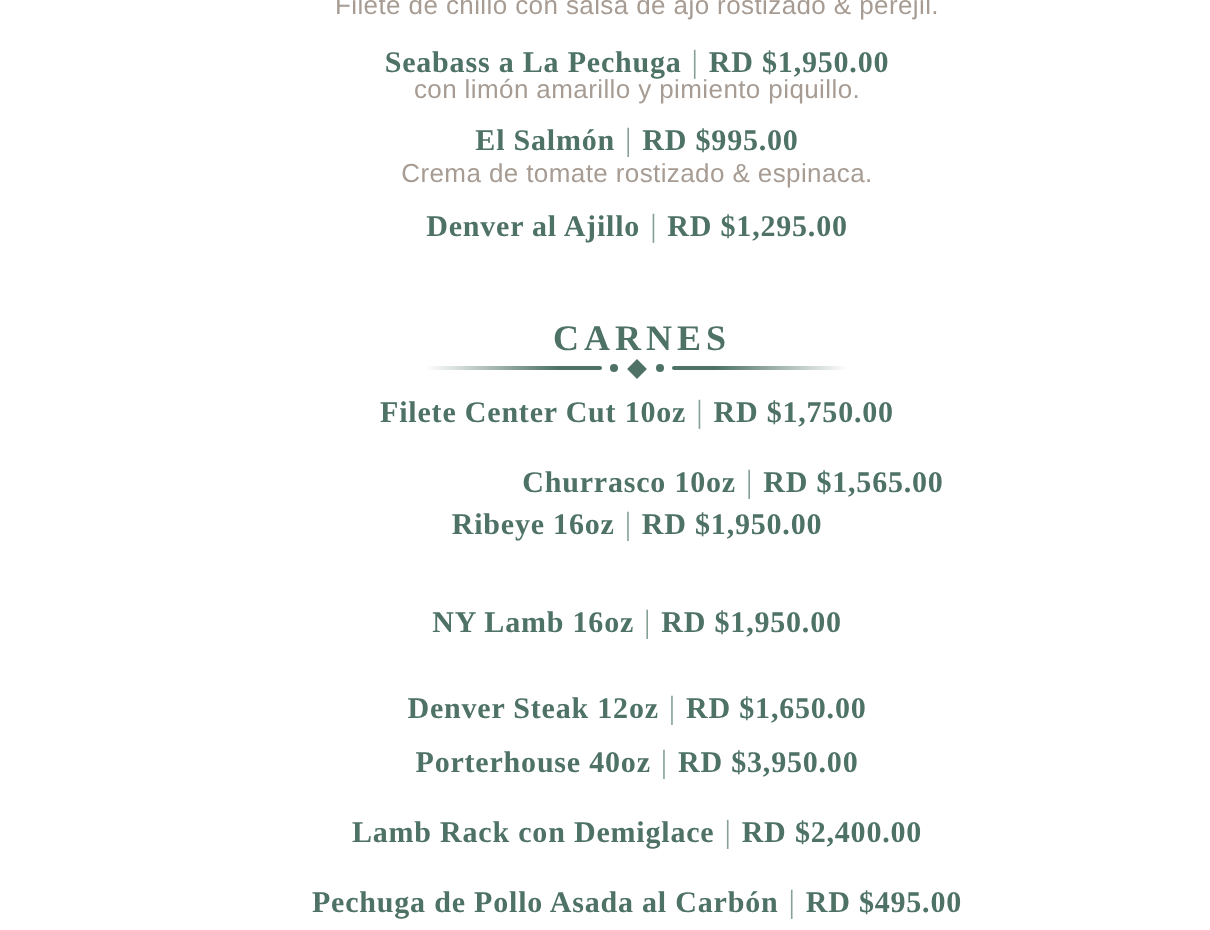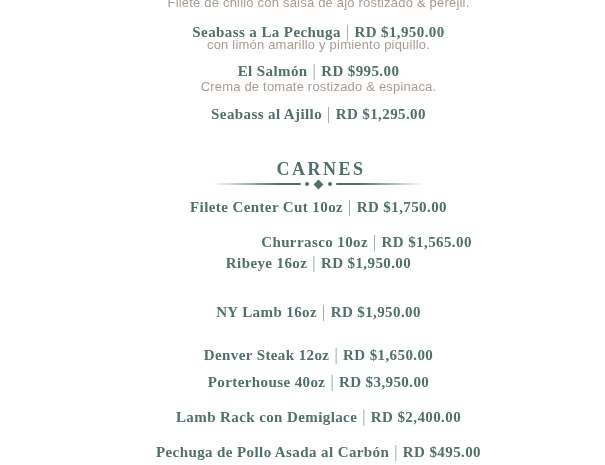--- a/index.html
+++ b/index.html
@@ -76,21 +76,21 @@
     <span>Seabass a La Pechuga</span><span class="item-sep">|</span><span>RD $1,950.00</span>
   </div>
   <div class="line desc-line" style="top:36px;">con limón amarillo y pimiento piquillo.</div>
 
   <div class="line item-line" style="top:60px;">
     <span>El Salmón</span><span class="item-sep">|</span><span>RD $995.00</span>
   </div>
   <div class="line desc-line" style="top:78px;">Crema de tomate rostizado &amp; espinaca.</div>
 
   <div class="line item-line" style="top:103px;">
-    <span>Seabass al Ajillo</span><span class="item-sep">|</span><span>RD $1,295.00</span>
+    <span>Denver al Ajillo</span><span class="item-sep">|</span><span>RD $1,295.00</span>
   </div>
 
   <div class="line section-title" style="top:157px;">CARNES</div>
 
   <div class="divider" style="top:180px;">
     <span class="div-line left"></span>
     <span class="div-dot"></span>
     <span class="div-diamond"></span>
     <span class="div-dot"></span>
     <span class="div-line right"></span>

